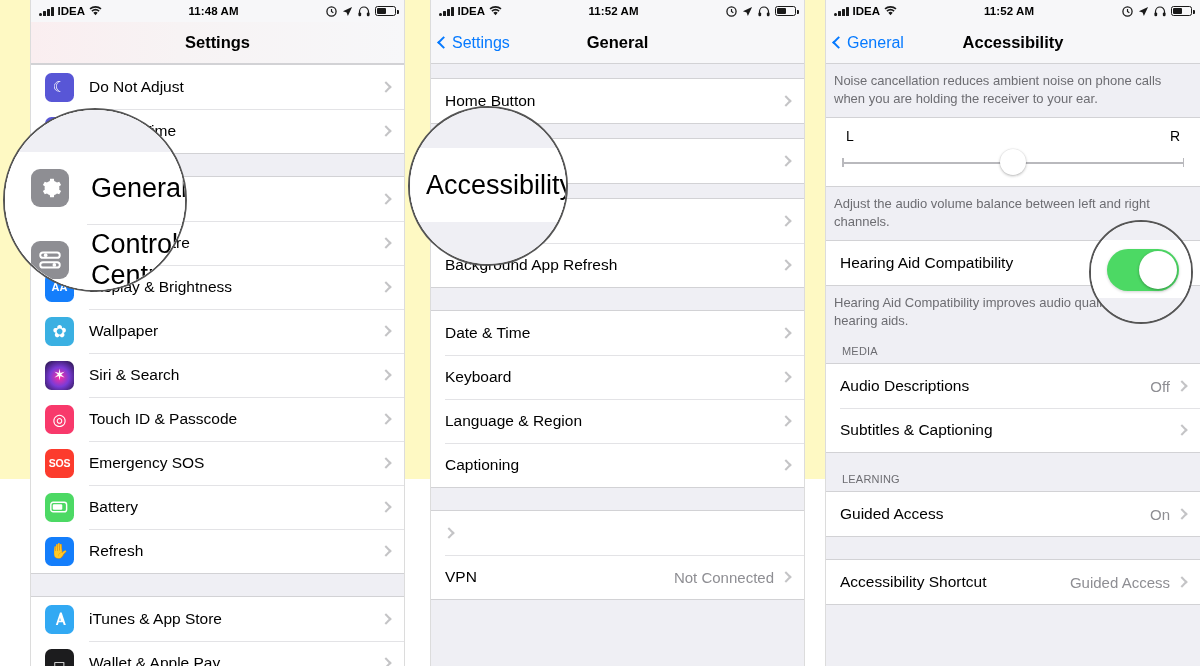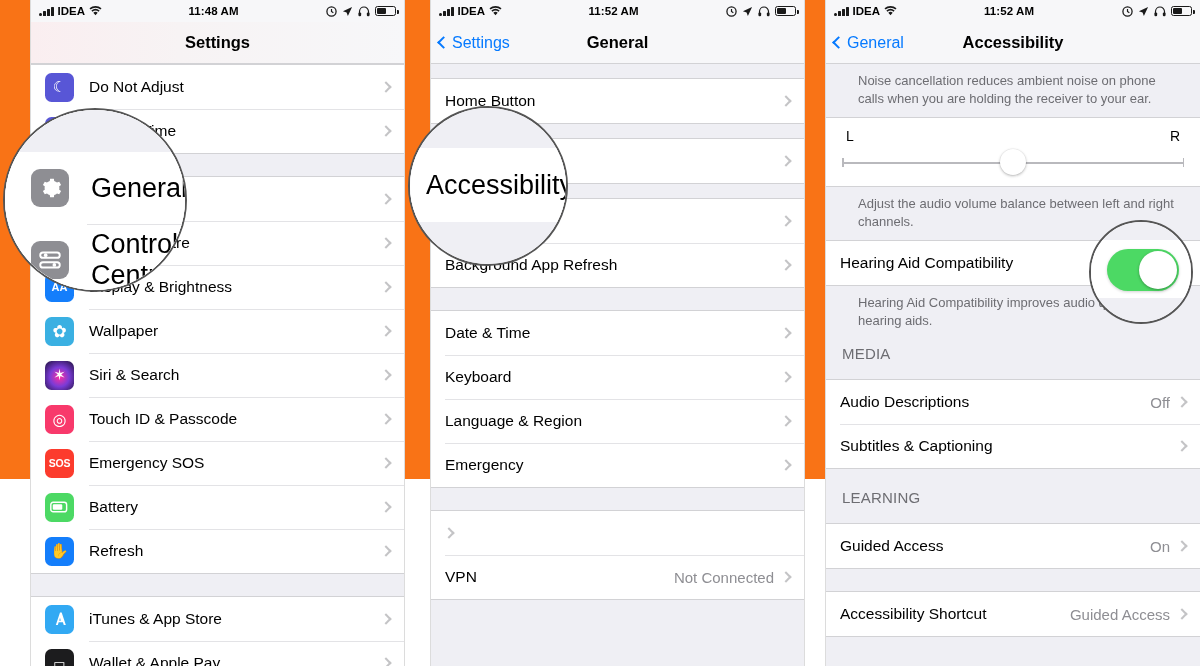--- a/index.html
+++ b/index.html
@@ -2,21 +2,21 @@
 <html><head>
 <meta charset="utf-8">
 <style>
   * { box-sizing: border-box; margin: 0; padding: 0; }
   html, body {
     width: 1200px; height: 666px;
     background: #ffffff;
     font-family: "Liberation Sans", "DejaVu Sans", sans-serif;
     overflow: hidden;
   }
-  .stage { position: relative; width: 1200px; height: 479px; background:#f97316; }
+  .stage { position: relative; width: 1200px; height: 479px; background:#fef9c3; }
 
   
   .phone { position: absolute; top: 0; height: 666px; background: #ffffff;
            overflow: hidden; border-left: 1px solid #dcdcdc; border-right: 1px solid #dcdcdc; }
   #phone1 { left: 30px;  width: 375px; }
   #phone2 { left: 430px; width: 375px; }
   #phone3 { left: 825px; width: 375px; border-right: none; }
 
   
   .statusbar { height: 22px; display: flex; align-items: center;
@@ -64,24 +64,24 @@
   .row .label { font-size: 15.5px; color: #000; flex: 1; }
   .row .value { font-size: 15px; color: #8e8e93; margin-right: 8px; }
   .chev { width: 8px; height: 8px; border-top: 2px solid #c4c4c6;
           border-right: 2px solid #c4c4c6; transform: rotate(45deg);
           margin-right: 14px; flex: none; }
   .icon { width: 29px; height: 29px; border-radius: 6.5px; margin-right: 15px;
           flex: none; display: flex; align-items: center; justify-content: center;
           color: #fff; font-size: 15px; font-weight: bold; position: relative; }
 
   
-  .sect-hdr { font-size: 15px; color: #6d6d72; padding: 6px 0 17px 16px;
+  .sect-hdr { font-size: 11px; color: #6d6d72; padding: 6px 0 6px 16px;
               background: #efeff4; letter-spacing: .2px; }
   .footnote { font-size: 13px; color: #6d6d72; line-height: 1.35;
-              padding: 8px 16px 10px 32px; background: #efeff4; }
+              padding: 8px 16px 10px 8px; background: #efeff4; }
 
   
   .sliderbox { background:#fff; border-top:1px solid #d2d2d5; border-bottom:1px solid #d2d2d5;
                padding: 10px 16px 16px 16px; }
   .lr { display:flex; justify-content: space-between; font-size: 14px; color:#000; padding: 0 4px 12px 4px;}
   .track { position: relative; height: 14px; }
   .track .bar { position:absolute; left:0; right:0; top:6px; height:1.5px; background:#b9b9bd; }
   .track .cap { position:absolute; top:2px; width:1.5px; height:9px; background:#b9b9bd; }
   .track .cap.l { left:0; } .track .cap.r { right:0; }
   .track .thumb { position:absolute; left:50%; top:-7px; margin-left:-13px;
@@ -329,21 +329,21 @@
         </div>
         <div class="row">
           <span class="label">Keyboard</span>
           <span class="chev"></span>
         </div>
         <div class="row">
           <span class="label">Language &amp; Region</span>
           <span class="chev"></span>
         </div>
         <div class="row">
-          <span class="label">Emergency</span>
+          <span class="label">Captioning</span>
           <span class="chev"></span>
         </div>
       </div>
       <div class="gap"></div>
       <div class="group">
         <div class="row">
           <span class="chev"></span>
         </div>
         <div class="row">
           <span class="label">VPN</span>

